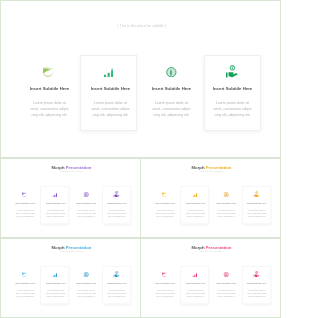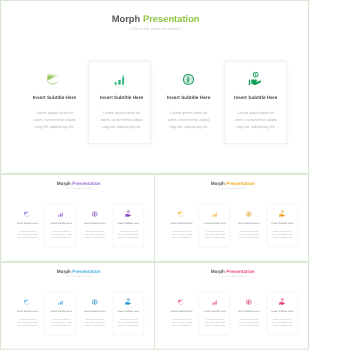--- a/index.html
+++ b/index.html
@@ -17,21 +17,20 @@
   .card-icon{position:absolute;display:flex;align-items:center;justify-content:center;}
   .card-title{position:absolute;text-align:center;font-weight:bold;color:#4f4f4f;white-space:nowrap;}
   .card-body{position:absolute;text-align:center;color:#b3b3b3;white-space:nowrap;}
 </style>
 </head>
 <body>
 
 <div class="page" id="page">
     <div class="slide" style="left: 0px; top: 0px; width: 281px; height: 158px;">
       <div class="inner" style="width:281px;height:158px;transform:scale(1) translateZ(0);">
-        <div class="slide-title" style="top:11px;font-size:8.5px;"><span class="t-dark">Morph</span> <span class="t-accent" style="color:#8cc63f">Presentation</span></div>
         <div class="slide-sub" style="top:23px;font-size:3.65px;">( This is the place for subtitle )</div>
         <div class="card-icon" style="left:41.3px;top:64.5px;width:12px;height:12.8px;">
           <svg width="12" height="12.8" viewBox="0 0 100 100" fill="#9bc95f" shape-rendering="geometricPrecision">
             <path d="M6 12 C40 6 80 10 99 24 C74 16 44 16 24 22 Z" opacity="0.55"></path>
             <path d="M8 18 L8 62 C18 56 28 46 40 40 C54 33 66 30 78 30 C60 22 34 18 8 18 Z" opacity="1"></path>
             <path d="M4 56 C14 80 38 94 58 88 C76 83 90 68 96 50 C84 66 68 76 52 76 C34 76 16 68 4 56 Z" opacity="0.55"></path>
           </svg>
         </div>
         <div class="card-title" style="left:18.5px;top:85px;width:60px;font-size:4.3px;color:#4f4f4f;">Insert Subtitle Here</div>
         <div class="card-body" style="left:18.5px;top:98.5px;width:60px;font-size:3.5px;line-height:6px;">Lorem ipsum dolor sit</div>

